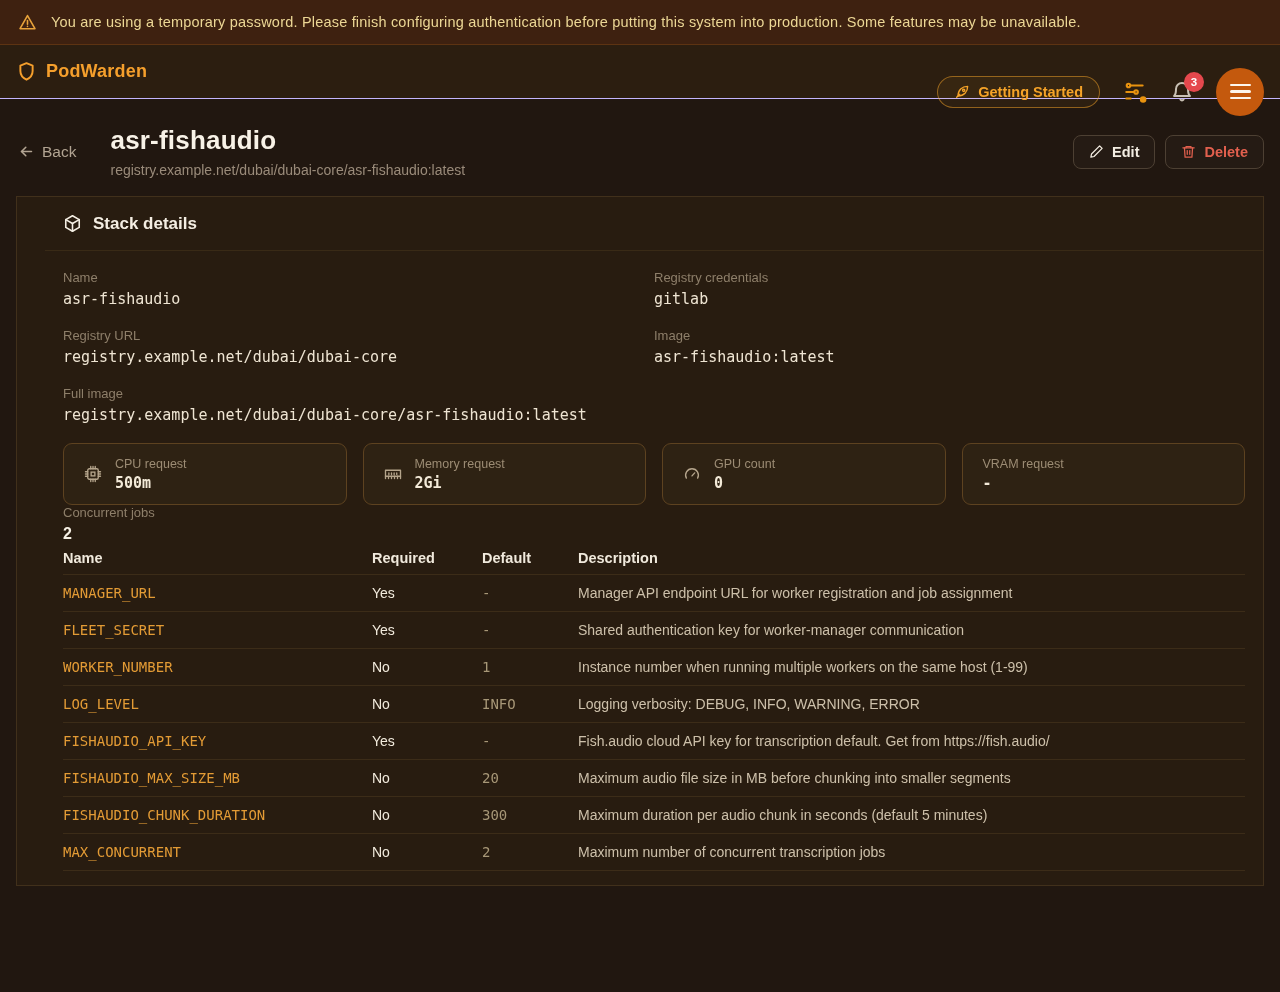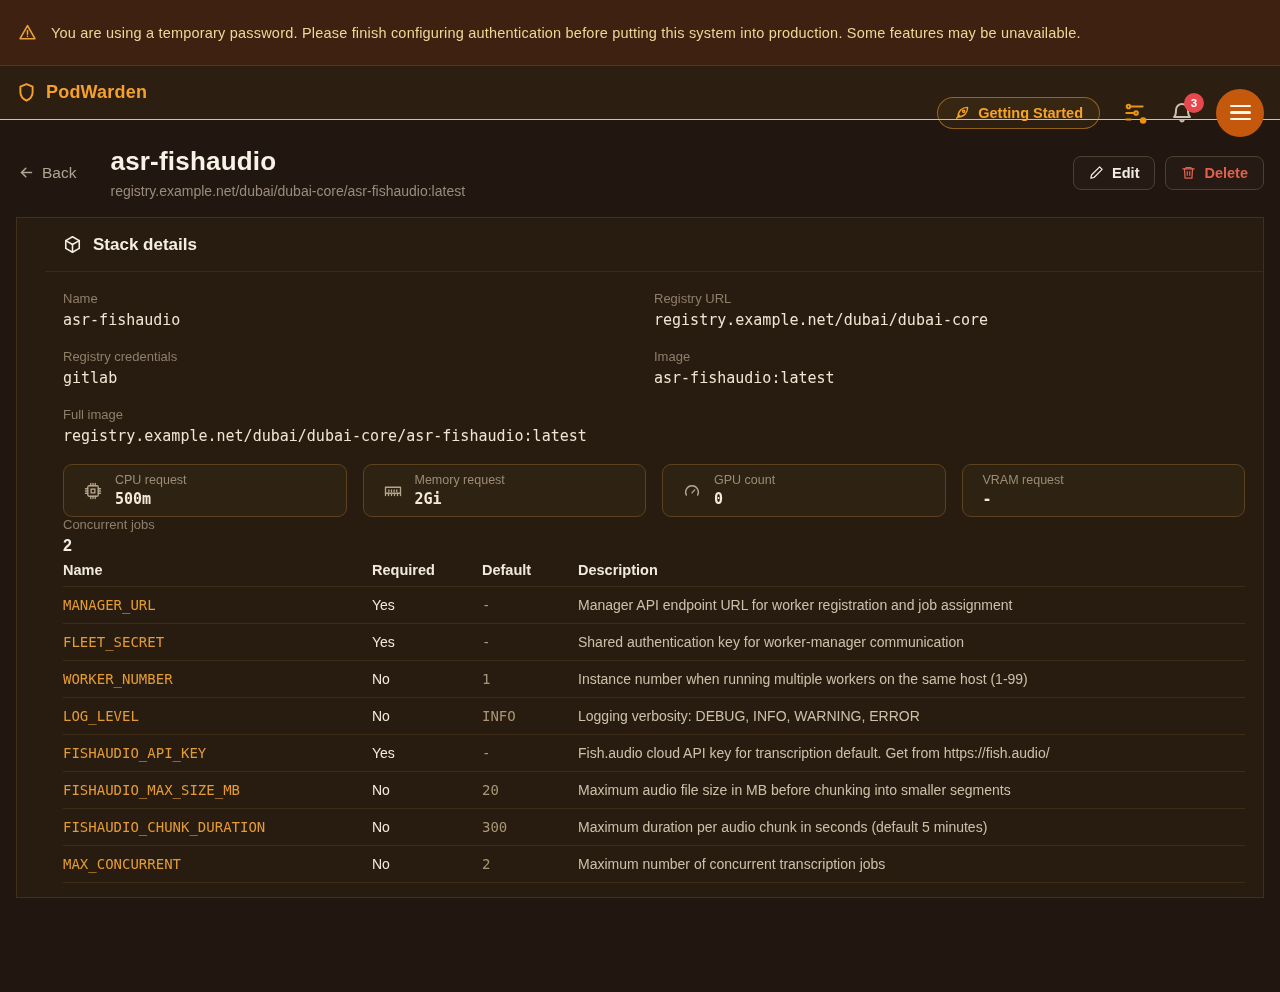--- a/index.html
+++ b/index.html
@@ -7,21 +7,21 @@
   body {
     font-family:"Liberation Sans", sans-serif;
     background:#211710;
     color:#f2ecdf;
     overflow:hidden;
   }
   svg { display:block; }
 
   
   .banner {
-    height:66px; background:#3e2110; border-bottom:1px solid #5d3312;
+    height:45px; background:#3e2110; border-bottom:1px solid #5d3312;
     display:flex; align-items:center; padding:0 18px; gap:14px;
   }
   .banner .txt { color:#ecd795; font-size:14.5px; letter-spacing:.2px; }
   .warn-ic { color:#e8a33b; flex:0 0 auto; }
 
   
   .tophdr {
     height:54px; background:#2c1e10; border-bottom:1px solid #c4b5fd;
     display:flex; align-items:center; padding:10px 16px;
   }
@@ -78,21 +78,21 @@
   .card-body { padding:19px 18px 14px 18px; }
 
   .fgrid { display:grid; grid-template-columns:1fr 1fr; row-gap:20px; }
   .field .lbl, .plain-lbl { color:#8e7f6a; font-size:13px; margin-bottom:5px; }
   .field .val { color:#efe5d3; font-size:15px; font-family:"DejaVu Sans Mono", monospace; }
   .field.wide { grid-column:1 / span 2; }
 
   
   .res-row { display:grid; grid-template-columns:repeat(4,1fr); gap:16px; margin-top:19px; }
   .res-card {
-    height:53px; background:#2e2213; border:1px solid #5d4220; border-radius:9px;
+    height:62px; background:#2e2213; border:1px solid #5d4220; border-radius:9px;
     display:flex; align-items:center; padding:0 20px; gap:13px;
   }
   .res-ic { color:#b5a58c; flex:0 0 auto; }
   .res-card .lbl { color:#9c8c74; font-size:12.5px; margin-bottom:3px; }
   .res-card .val { color:#f3ead8; font-size:15px; font-weight:bold; font-family:"DejaVu Sans Mono", monospace; }
 
   
   .cjobs { }
   .cjobs .val { color:#f5efe3; font-size:16px; font-weight:bold; }
 
@@ -221,26 +221,26 @@
       </span>
       <span class="t">Stack details</span>
     </div>
     <div class="card-body">
       <div class="fgrid">
         <div class="field">
           <div class="lbl">Name</div>
           <div class="val">asr-fishaudio</div>
         </div>
         <div class="field">
+          <div class="lbl">Registry credentials</div>
+          <div class="val">gitlab</div>
+        </div>
+        <div class="field">
           <div class="lbl">Registry URL</div>
           <div class="val">registry.example.net/dubai/dubai-core</div>
-        </div>
-        <div class="field">
-          <div class="lbl">Registry credentials</div>
-          <div class="val">gitlab</div>
         </div>
         <div class="field">
           <div class="lbl">Image</div>
           <div class="val">asr-fishaudio:latest</div>
         </div>
         <div class="field wide">
           <div class="lbl">Full image</div>
           <div class="val">registry.example.net/dubai/dubai-core/asr-fishaudio:latest</div>
         </div>
       </div>

